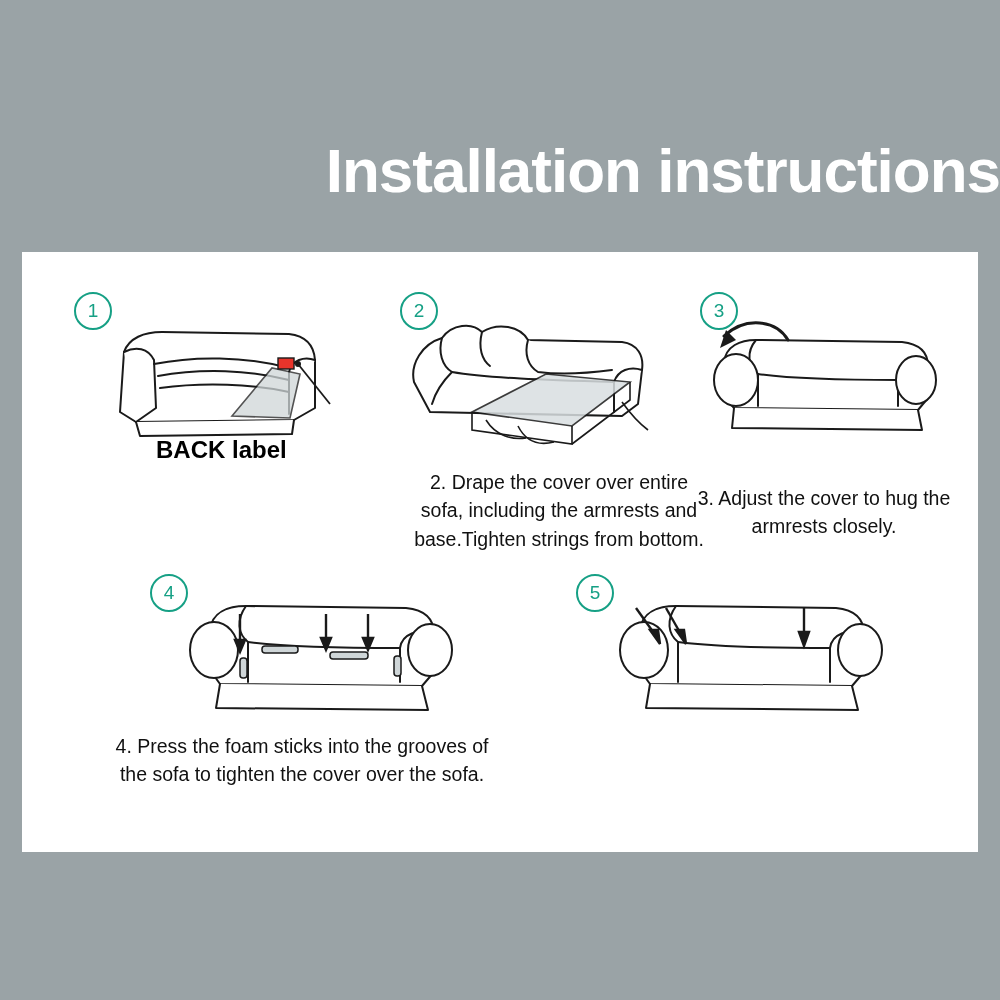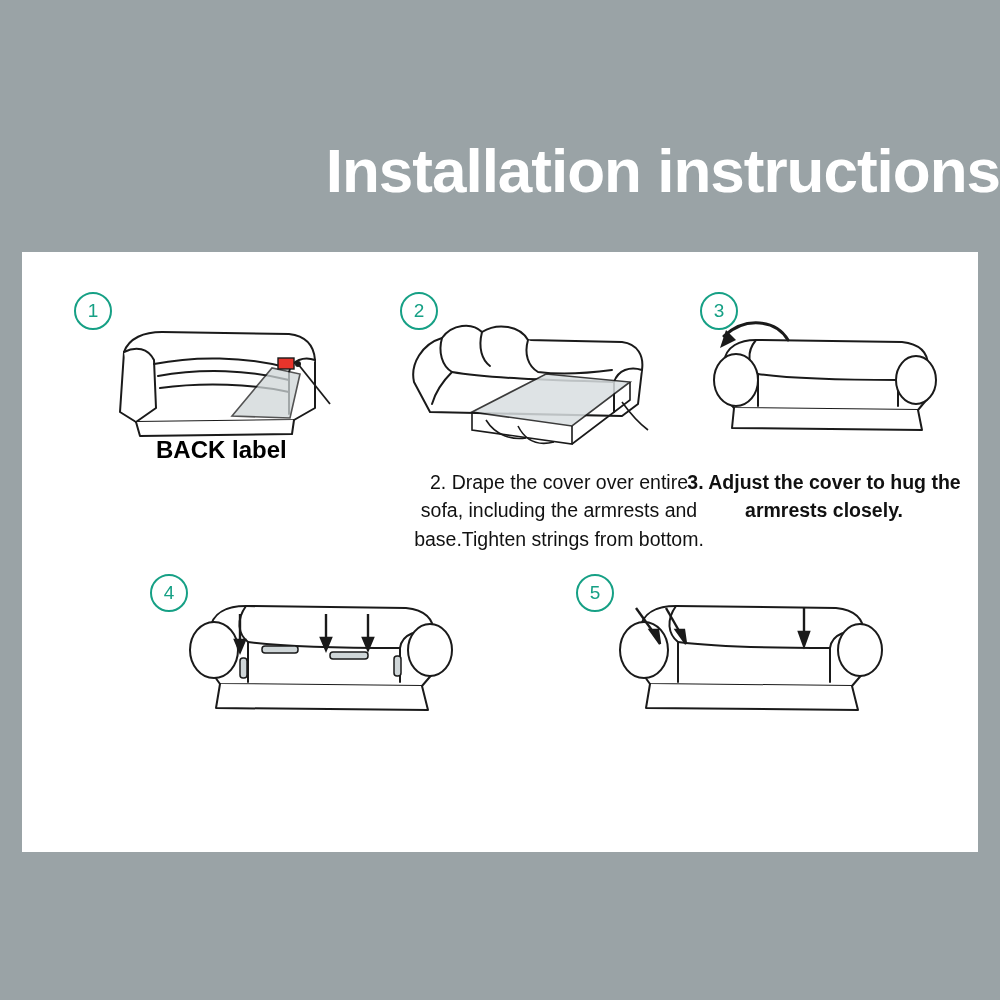--- a/index.html
+++ b/index.html
@@ -137,21 +137,21 @@
             <ellipse cx="46" cy="62" rx="22" ry="26"></ellipse>
             <ellipse cx="226" cy="62" rx="20" ry="24"></ellipse>
           </g>
           <g fill="none" stroke="#1a1a1a" stroke-width="3" stroke-linecap="round">
             <path d="M34 18 C56 -2 86 2 98 22"></path>
           </g>
           <path d="M30 30 L36 12 L46 22 Z" fill="#1a1a1a"></path>
         </svg>
       </div>
 
-      <div class="caption" style="left:10px;top:198px;width:284px;font-weight:bold;">3. Adjust the cover to hug the armrests closely.</div>
+      <div class="caption" style="left:10px;top:214px;width:284px;">3. Adjust the cover to hug the armrests closely.</div>
     </div>
 
     <div class="step" style="left:80px;top:322px;width:400px;height:270px;">
       <div class="badge" style="left:48px;top:0px;">4</div>
 
       <div class="art" style="left:42px;top:10px;">
         <svg width="330" height="140" viewBox="0 0 330 140">
           <g fill="#ffffff" stroke="#1a1a1a" stroke-width="2" stroke-linejoin="round" stroke-linecap="round">
             <path d="M66 46 C68 28 84 22 102 22 L262 24 C282 26 290 36 290 50 L290 88 L278 102 L76 100 L66 86 Z"></path>
             <path d="M290 50 C274 44 258 50 256 64 L256 98"></path>
@@ -171,20 +171,21 @@
             <line x1="96" y1="30" x2="96" y2="60"></line>
               <path d="M91 56 L96 68 L101 56 Z"></path>
             <line x1="182" y1="30" x2="182" y2="58"></line>
               <path d="M177 54 L182 66 L187 54 Z"></path>
             <line x1="224" y1="30" x2="224" y2="58"></line>
               <path d="M219 54 L224 66 L229 54 Z"></path>
           </g>
         </svg>
       </div>
 
+      <div class="caption" style="left:10px;top:158px;width:380px;">4. Press the foam sticks into the grooves of the sofa to tighten the cover over the sofa.</div>
     </div>
 
     <div class="step" style="left:510px;top:322px;width:400px;height:270px;">
       <div class="badge" style="left:44px;top:0px;">5</div>
 
       <div class="art" style="left:40px;top:10px;">
         <svg width="330" height="140" viewBox="0 0 330 140">
           <g fill="#ffffff" stroke="#1a1a1a" stroke-width="2" stroke-linejoin="round" stroke-linecap="round">
             <path d="M68 46 C70 28 86 22 104 22 L264 24 C284 26 292 36 292 50 L292 88 L280 102 L78 100 L68 86 Z"></path>
             <path d="M292 50 C276 44 260 50 258 64 L258 98"></path>

